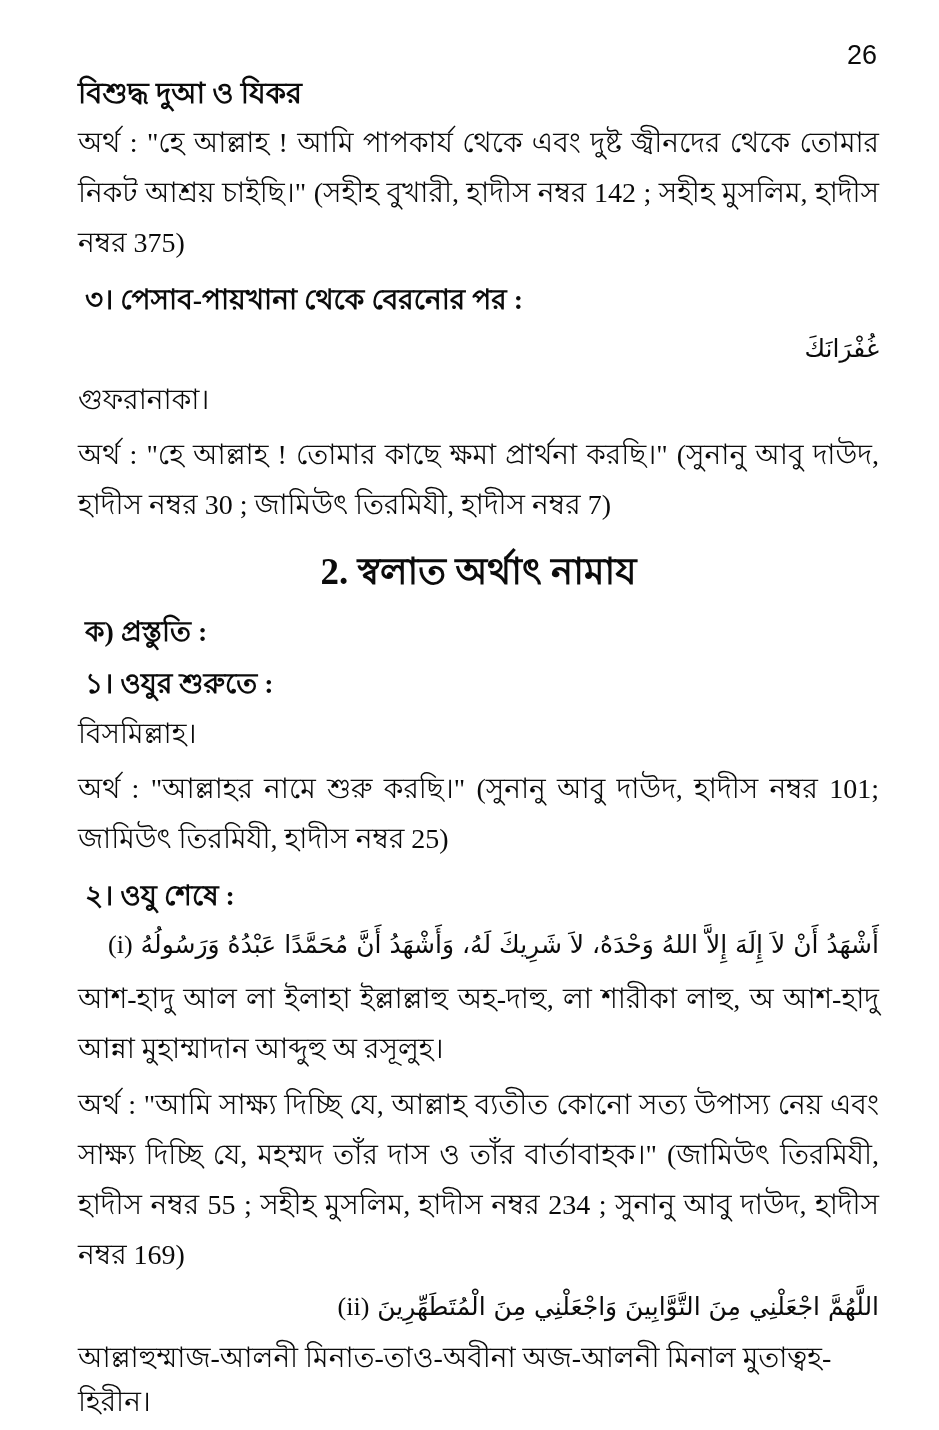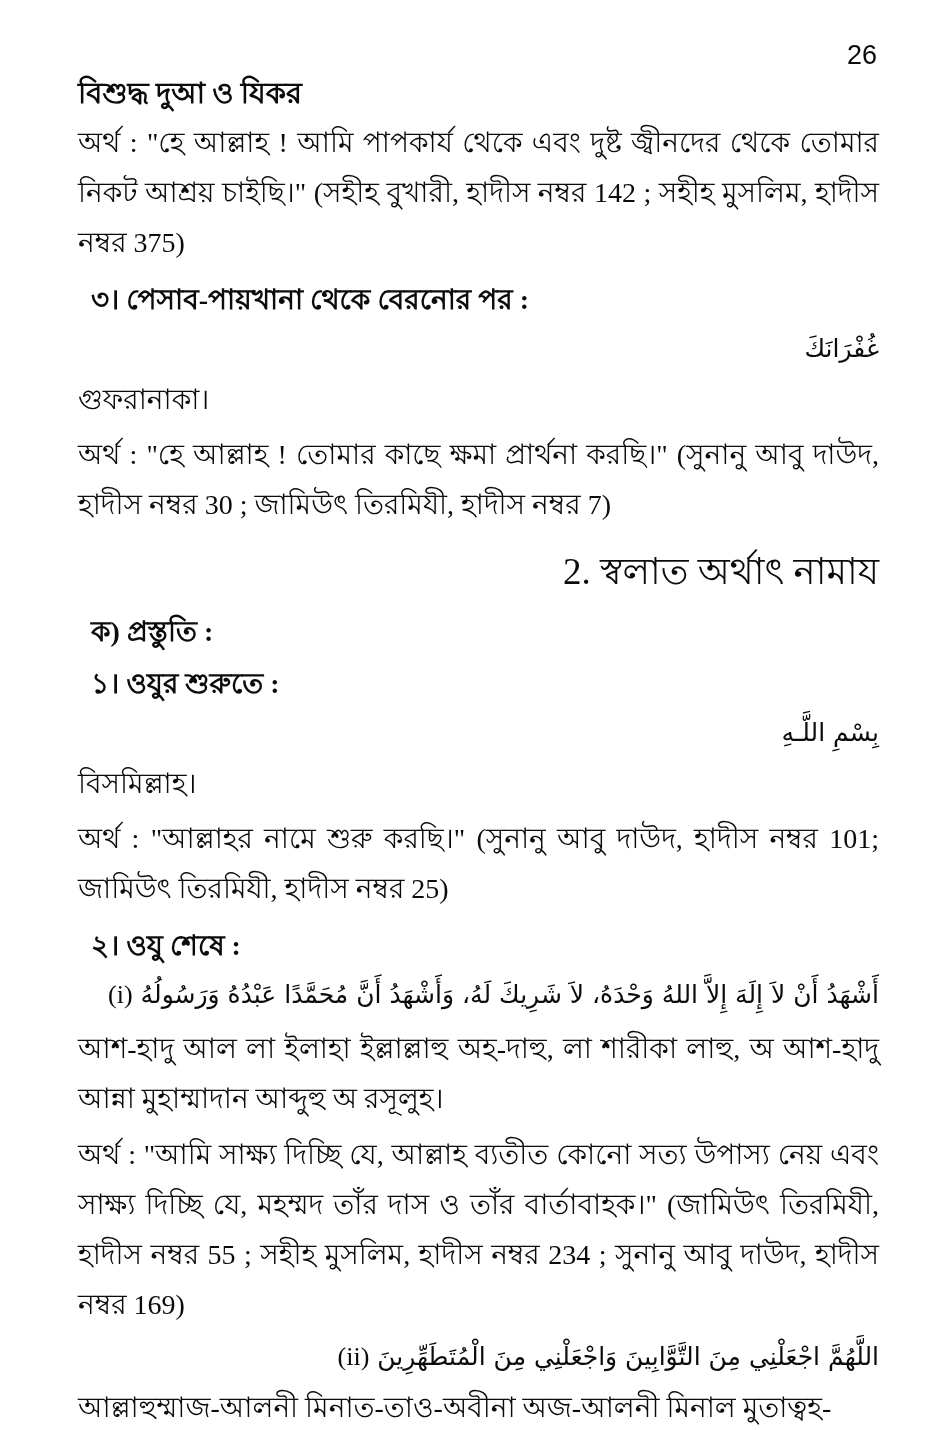--- a/index.html
+++ b/index.html
@@ -38,25 +38,25 @@
   .plain {
     font-size: 28px;
     line-height: 44px;
     text-align: left;
     margin: 8px 0 8px 0;
   }
   .subhead {
     font-weight: bold;
     font-size: 28px;
     line-height: 40px;
-    margin: 12px 0 8px 13px;
+    margin: 12px 0 8px 7px;
   }
   .bighead {
-    text-align: right;
-    font-weight: normal;
+    text-align: center;
+    font-weight: bold;
     font-size: 37px;
     line-height: 48px;
     margin: 18px 0 16px 0;
   }
   .arabic {
     font-family: "DejaVu Sans", sans-serif;
     font-size: 25px;
     line-height: 42px;
     text-align: right;
     margin: 2px 0 8px 0;
@@ -83,21 +83,20 @@
   <p class="plain">গুফরানাকা।</p>
 
   <p class="para">অর্থ : "হে আল্লাহ ! তোমার কাছে ক্ষমা প্রার্থনা করছি।" (সুনানু আবু দাউদ, হাদীস নম্বর 30 ; জামিউৎ তিরমিযী, হাদীস নম্বর 7)</p>
 
   <div class="bighead">2. স্বলাত অর্থাৎ নামায</div>
 
   <p class="subhead">ক) প্রস্তুতি :</p>
 
   <p class="subhead">১। ওযুর শুরুতে :</p>
 
-  <p class="arabic"><span class="ar">بِسْمِ اللَّـهِ</span></p>
 
   <p class="plain">বিসমিল্লাহ।</p>
 
   <p class="para">অর্থ : "আল্লাহর নামে শুরু করছি।" (সুনানু আবু দাউদ, হাদীস নম্বর 101; জামিউৎ তিরমিযী, হাদীস নম্বর 25)</p>
 
   <p class="subhead">২। ওযু শেষে :</p>
 
   <p class="arabic"><span class="marker">(i)</span> <span class="ar">أَشْهَدُ أَنْ لاَ إِلَهَ إِلاَّ اللهُ وَحْدَهُ، لاَ شَرِيكَ لَهُ، وَأَشْهَدُ أَنَّ مُحَمَّدًا عَبْدُهُ وَرَسُولُهُ</span></p>
 
   <p class="para">আশ-হাদু আল লা ইলাহা ইল্লাল্লাহু অহ-দাহু, লা শারীকা লাহু, অ আশ-হাদু আন্না মুহাম্মাদান আব্দুহু অ রসূলুহ।</p>

